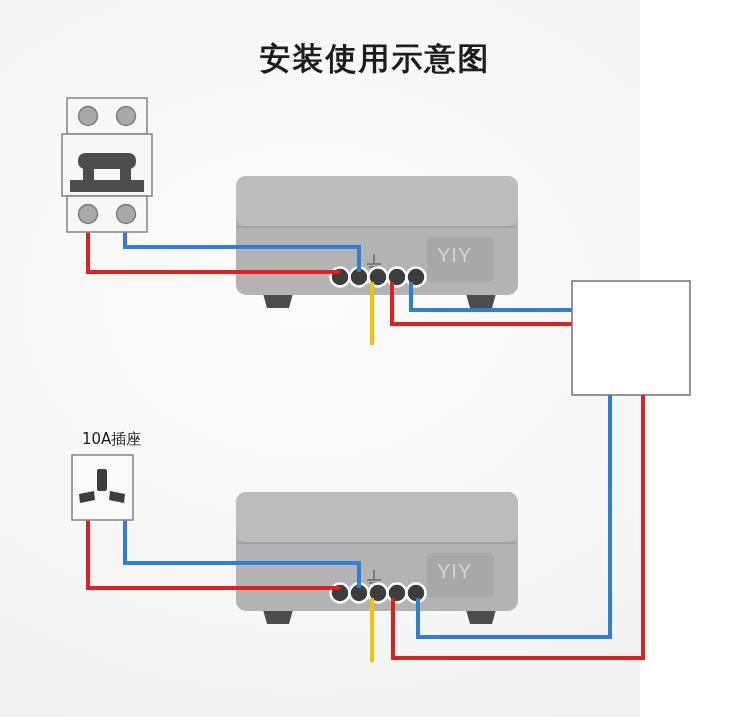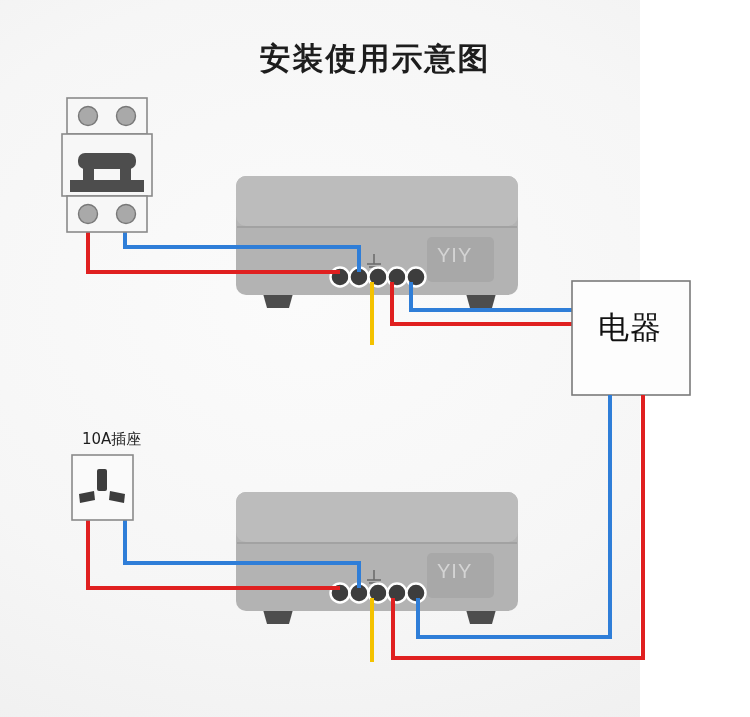--- a/index.html
+++ b/index.html
@@ -178,15 +178,14 @@
     <path d="M236,588 L340,588" fill="none" stroke="#e02020" stroke-width="4"></path>
 
     <path d="M372,598 L372,662" fill="none" stroke="#f4c200" stroke-width="4"></path>
 
     <path d="M393,598 L393,658" fill="none" stroke="#e02020" stroke-width="4"></path>
     <path d="M418,598 L418,637" fill="none" stroke="#2f7ed8" stroke-width="4"></path>
 
   </svg>
 
   <div class="socket-label">10A插座</div>
-  <div class="appliance-label">电器</div>
 
 </div>
 
 </body></html>

